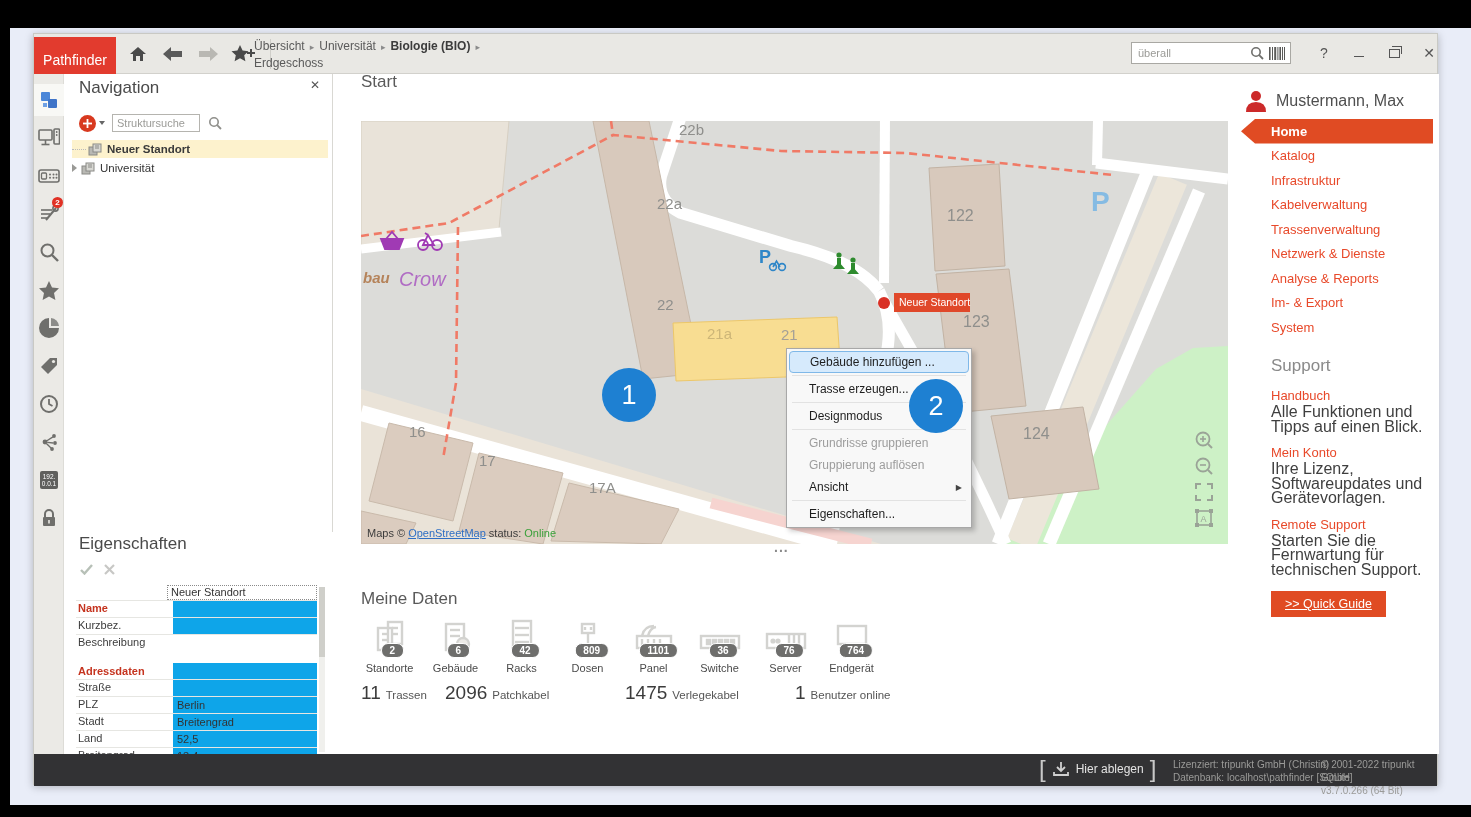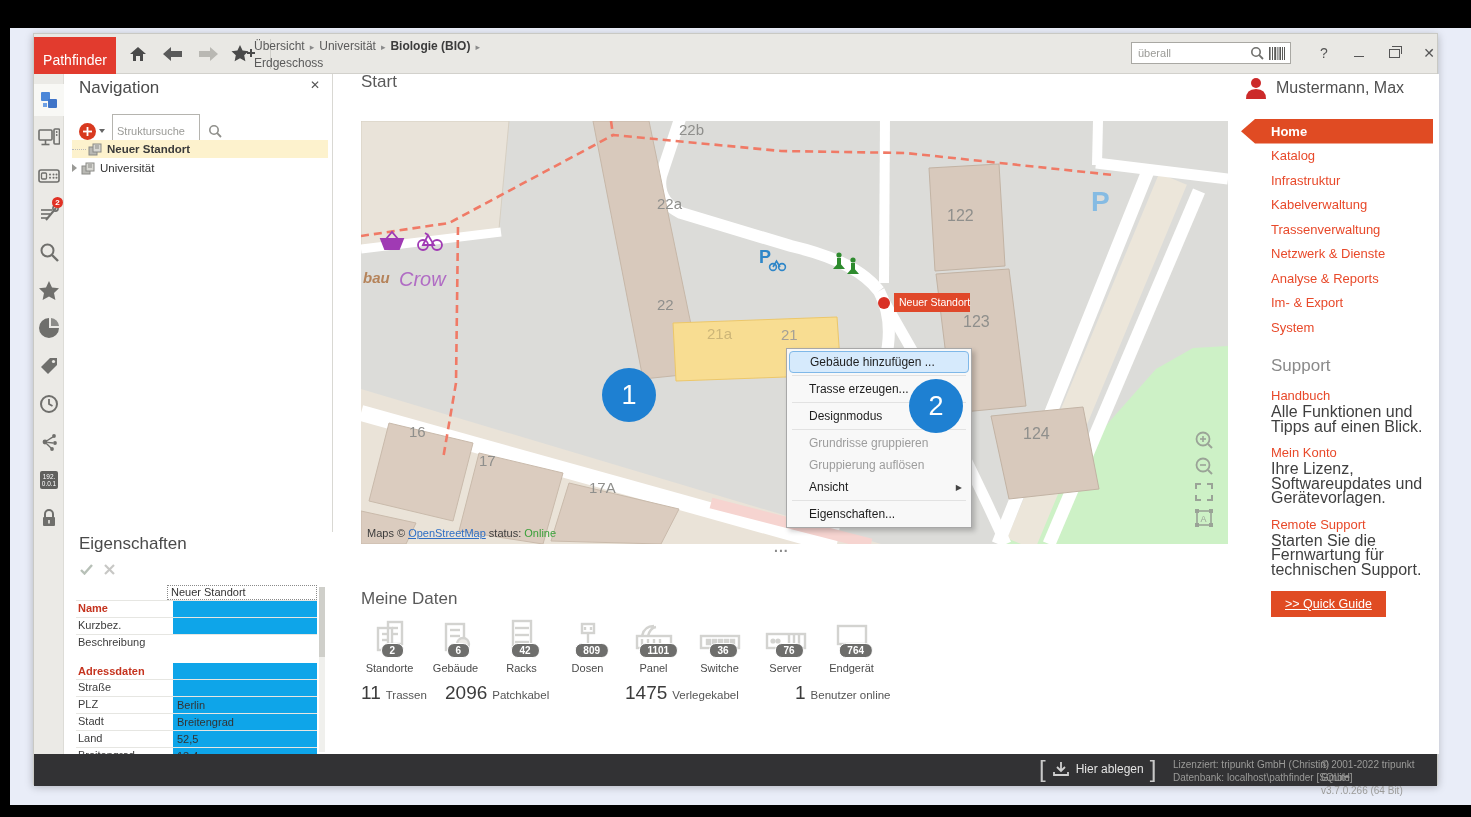--- a/index.html
+++ b/index.html
@@ -29,21 +29,21 @@
   .strip-ico.active { background:#f8f8f5; }
   .badge-red { position:absolute; right:1px; top:-1px; background:#e03125; color:#fff; font-size:8px; width:11px; height:11px; border-radius:50%; display:flex; align-items:center; justify-content:center; font-weight:bold;}
   .ipbox { background:#5f5f5d; color:#fff; border-radius:2px; font-size:6.5px; line-height:7px; padding:2px 2px; text-align:center; }
 
   
   .navpanel { position:absolute; left:30px; top:40px; width:269px; height:680px; background:#fff; border-right:1px solid #d9d8d3; }
   .panel-title { font-size:17px; color:#4a4a4a; font-weight:400; }
   .nav-close { position:absolute; right:12px; top:4px; color:#555; font-size:12px; }
   .plusbtn { width:17px; height:17px; border-radius:50%; background:#d8391f; color:#fff; display:flex; align-items:center; justify-content:center; }
   .caret { width:0; height:0; border-left:3.5px solid transparent; border-right:3.5px solid transparent; border-top:4px solid #666; margin-left:3px; }
-  .struct-input { width:88px; height:18px; border:1px solid #b5b4af; font-size:11px; color:#444; padding:16px 4px; outline:none; font-family:inherit;}
+  .struct-input { width:88px; height:18px; border:1px solid #b5b4af; font-size:11px; color:#444; padding:8px 4px; outline:none; font-family:inherit;}
   .struct-input::placeholder { color:#9b9b97; }
   .treerow { position:absolute; left:8px; right:4px; height:18px; display:flex; align-items:center; font-size:11.5px; color:#333; }
   .treerow.sel { background:#fdf2cd; }
   .tri-right { width:0; height:0; border-top:4px solid transparent; border-bottom:4px solid transparent; border-left:5px solid #9a9a96; margin-right:4px; }
 
   
   .props { position:absolute; left:30px; top:498px; width:269px; height:222px; overflow:hidden; background:#fff; }
   .ptool { position:absolute; left:14px; top:30px; display:flex; gap:6px; }
   .ptool .pbtn { width:17px; height:15px; display:flex; align-items:center; justify-content:center; opacity:.55;}
   .pgrid { position:absolute; left:12px; top:52px; width:241px; }
@@ -83,21 +83,21 @@
   .cm-item { height:22px; display:flex; align-items:center; padding-left:20px; padding-right:8px; font-size:12px; color:#1e1e1e; position:relative; }
   .cm-item.hl { background:#d6eafc; border:1px solid #7fb8e8; border-radius:4px; }
   .cm-item.dis { color:#9d9d9d; }
   .cm-sep { height:1px; background:#e2e2e2; margin:2px 3px; }
   .cm-arrow { position:absolute; right:7px; color:#444; font-size:8px; }
 
   .callout { position:absolute; width:54px; height:54px; border-radius:50%; background:#1e80d2; color:#fff; font-size:27px; display:flex; align-items:center; justify-content:center; z-index:6; }
 
   
   .sidebar { position:absolute; left:1207px; top:40px; width:198px; height:680px; background:#fff; }
-  .user { position:absolute; left:3px; top:3px; display:flex; align-items:center; gap:8px; }
+  .user { position:absolute; left:3px; top:16px; display:flex; align-items:center; gap:8px; }
   .user .uname { font-size:16px; color:#4f4f4f; }
   .smenu { position:absolute; left:0; top:45px; width:192px; }
   .smenu-item { height:24.5px; display:flex; align-items:center; padding-left:30px; font-size:13px; color:#e8492a; }
   .smenu-item.active { background:#e04b23; color:#fff; font-weight:bold; clip-path:polygon(14px 0, 100% 0, 100% 100%, 14px 100%, 0 50%); height:24.5px; }
   .support { position:absolute; left:30px; top:282px; width:160px; }
   .support h3 { font-size:17px; color:#8a8a8a; font-weight:400; margin-bottom:12px; }
   .slink { margin-bottom:11px; }
   .slink .st { font-size:13px; color:#e8492a; margin-bottom:2px; }
   .slink .sd { font-size:16px; color:#3f3f3f; line-height:14.5px; }
   .qguide { display:inline-block; background:#e04b23; color:#fff; font-size:12.5px; padding:6px 14px; margin-top:3px; }

